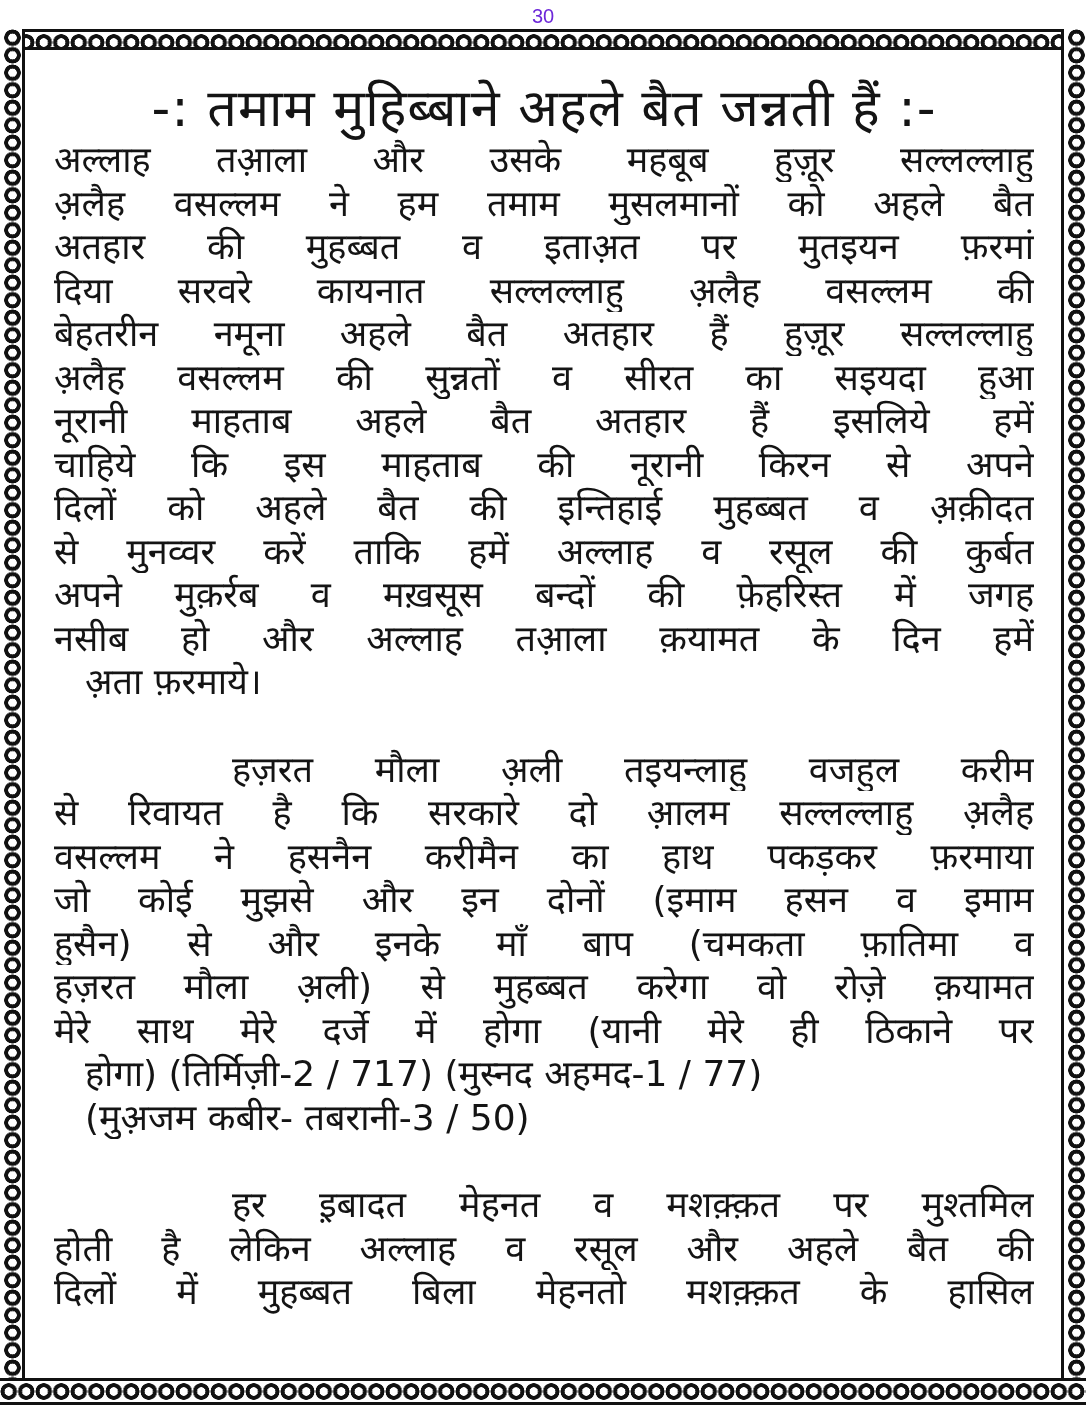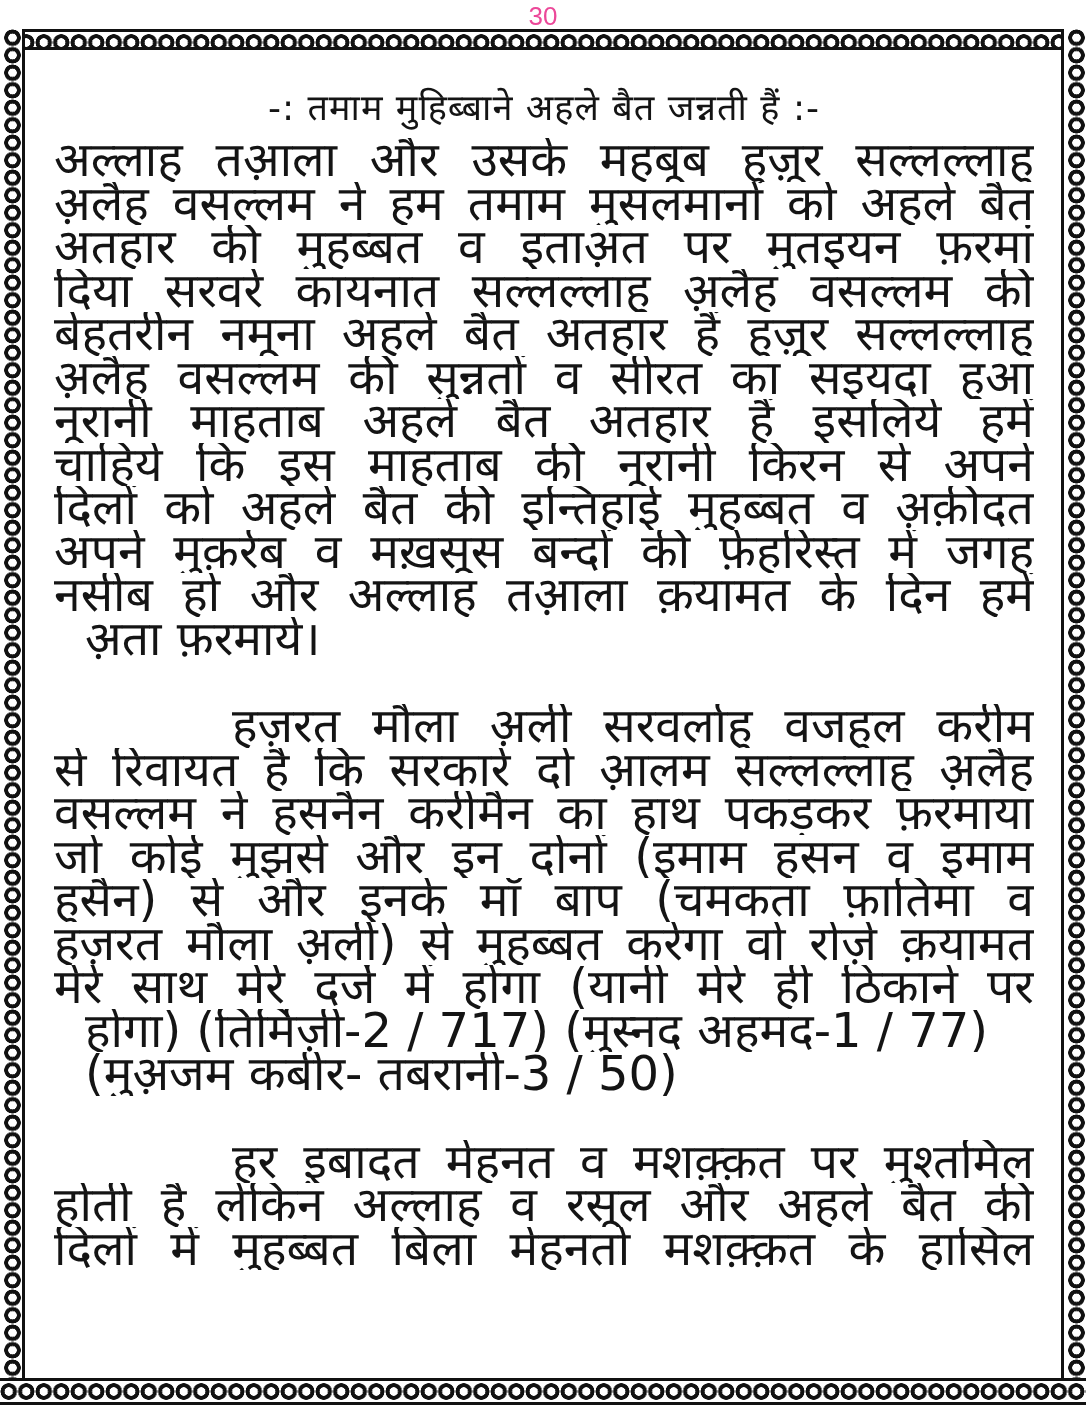--- a/index.html
+++ b/index.html
@@ -2,21 +2,21 @@
 <html><head>
 <meta charset="utf-8">
 <style>
   html, body { margin: 0; padding: 0; background: #ffffff; }
   body {
     width: 1086px; height: 1405px; position: relative; overflow: hidden;
     font-family: "DejaVu Sans", "Liberation Sans", sans-serif; color: #141414;
   }
   .page-number {
     position: absolute; top: 2px; left: 0; width: 1086px; text-align: center;
-    font-family: "Liberation Sans", sans-serif; font-size: 26px; line-height: 28px; color: #ec4899;
+    font-family: "Liberation Sans", sans-serif; font-size: 20px; line-height: 28px; color: #6d28d9;
   }
   
   .frame { position: absolute; left: 0; top: 29px; width: 1086px; height: 1376px; }
   .band {
     position: absolute; background-color: #111;
     background-image: radial-gradient(circle at center, #ffffff 0 4px, transparent 4.5px),
                       radial-gradient(circle at center, #111 0 8px, transparent 8.5px);
   }
   .band.top { left: 0; top: 0; width: 1086px; height: 21px;
     background-size: 17.5px 21px; background-color: #fff;
@@ -27,24 +27,24 @@
   .band.left { left: 0; top: 0; width: 25px; height: 1376px;
     background-size: 25px 17.5px; background-color: #fff;
     border-right: 3px solid #111; box-sizing: border-box; }
   .band.right { right: 0; top: 0; width: 25px; height: 1376px;
     background-size: 25px 17.5px; background-color: #fff;
     border-left: 3px solid #111; box-sizing: border-box; }
   .content {
     position: absolute; left: 54px; top: 80px; width: 980px;
   }
   .title {
-    text-align: center; font-size: 36px; line-height: 56px; margin: 0 0 2px 0;
+    text-align: center; font-size: 52px; line-height: 56px; margin: 0 0 2px 0;
     font-weight: normal; letter-spacing: 1px;
   }
-  .para { margin: 0; font-size: 48px; line-height: 43.5px; }
+  .para { margin: 0; font-size: 36px; line-height: 43.5px; }
   .line {
     display: block; text-align: justify; text-align-last: justify; white-space: nowrap;
     height: 43.5px; overflow: hidden;
   }
   .line.last { text-align-last: left; margin-left: 31px; }
   .line.indent { padding-left: 178px; }
   .gap { height: 44px; }
 </style>
 </head>
 <body>
@@ -64,29 +64,30 @@
   <div class="para">
     <span class="line">अल्लाह तआ़ला और उसके महबूब हुज़ूर सल्लल्लाहु</span>
     <span class="line">अ़लैह वसल्लम ने हम तमाम मुसलमानों को अहले बैत</span>
     <span class="line">अतहार की मुहब्बत व इताअ़त पर मुतइयन फ़रमां</span>
     <span class="line">दिया सरवरे कायनात सल्लल्लाहु अ़लैह वसल्लम की</span>
     <span class="line">बेहतरीन नमूना अहले बैत अतहार हैं हुज़ूर सल्लल्लाहु</span>
     <span class="line">अ़लैह वसल्लम की सुन्नतों व सीरत का सइयदा हुआ</span>
     <span class="line">नूरानी माहताब अहले बैत अतहार हैं इसलिये हमें</span>
     <span class="line">चाहिये कि इस माहताब की नूरानी किरन से अपने</span>
     <span class="line">दिलों को अहले बैत की इन्तिहाई मुहब्बत व अ़क़ीदत</span>
+    <span class="line">से मुनव्वर करें ताकि हमें अल्लाह व रसूल की कुर्बत</span>
     <span class="line">अपने मुक़र्रब व मख़सूस बन्दों की फ़ेहरिस्त में जगह</span>
     <span class="line">नसीब हो और अल्लाह तआ़ला क़यामत के दिन हमें</span>
     <span class="line last">अ़ता फ़रमाये।</span>
   </div>
 
   <div class="gap"></div>
 
   <div class="para">
-    <span class="line indent">हज़रत मौला अ़ली सरवर्लाहु वजहुल करीम</span>
+    <span class="line indent">हज़रत मौला अ़ली तइयन्लाहु वजहुल करीम</span>
     <span class="line">से रिवायत है कि सरकारे दो आ़लम सल्लल्लाहु अ़लैह</span>
     <span class="line">वसल्लम ने हसनैन करीमैन का हाथ पकड़कर फ़रमाया</span>
     <span class="line">जो कोई मुझसे और इन दोनों (इमाम हसन व इमाम</span>
     <span class="line">हुसैन) से और इनके माँ बाप (चमकता फ़ातिमा व</span>
     <span class="line">हज़रत मौला अ़ली) से मुहब्बत करेगा वो रोज़े क़यामत</span>
     <span class="line">मेरे साथ मेरे दर्जे में होगा (यानी मेरे ही ठिकाने पर</span>
     <span class="line last">होगा) (तिर्मिज़ी-2 / 717) (मुस्नद अहमद-1 / 77)</span>
     <span class="line last">(मुअ़जम कबीर- तबरानी-3 / 50)</span>
   </div>
 

